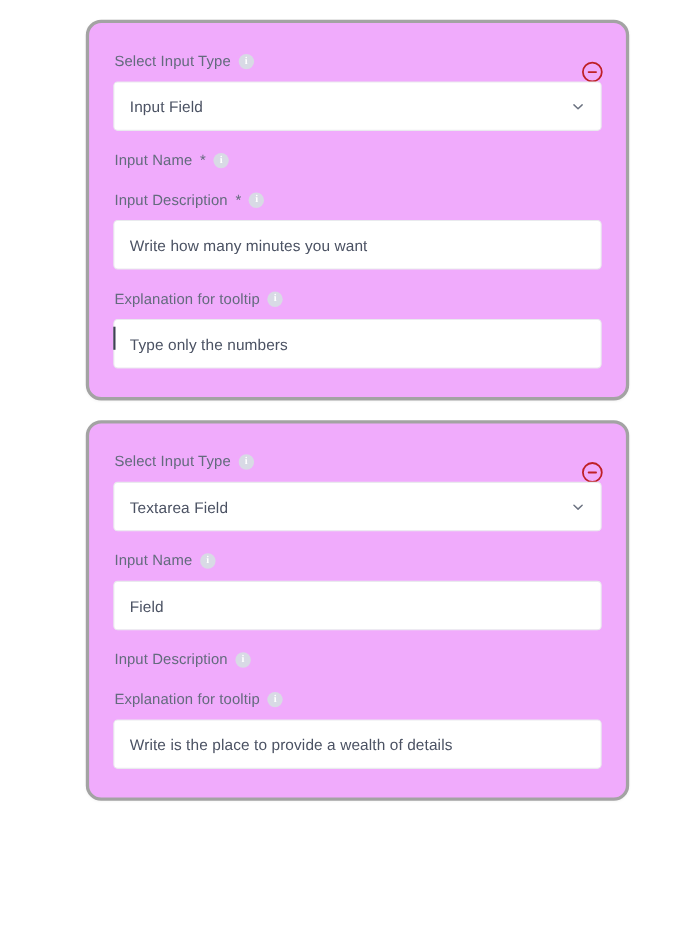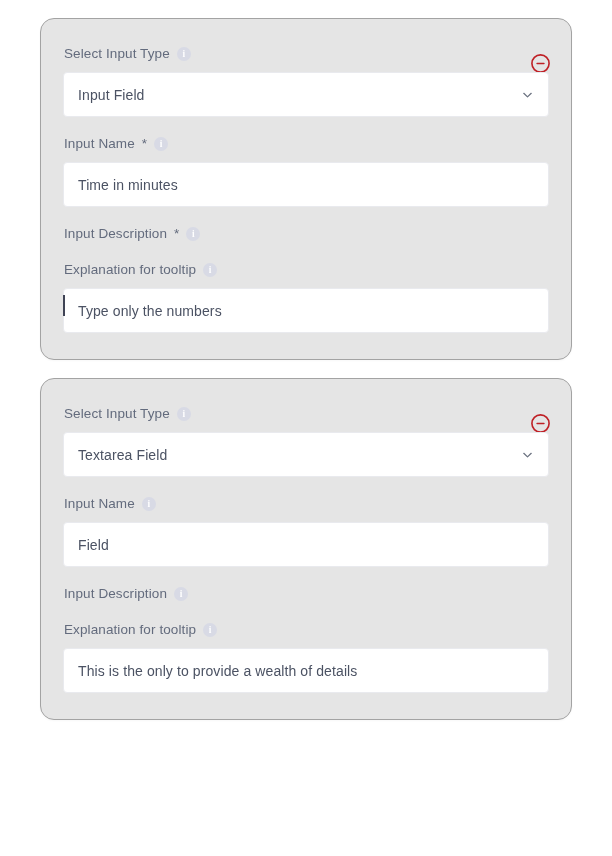--- a/index.html
+++ b/index.html
@@ -16,25 +16,26 @@
     position: relative;
     width: 612px;
     height: 856px;
     background: #ffffff;
     padding: 18px 40px 0 40px;
   }
 
   
   .card {
     position: relative;
-    background: #e5e5e5;
-    border: 1px solid #a3a3a3;
+    background: #f0abfc;
+    border: 3px solid #a3a3a3;
     border-radius: 14px;
     padding: 26px 22px 26px 22px;
     box-shadow: 0 1px 2px rgba(16,24,40,0.03);
+    margin-left: 38px;
   }
   .card + .card { margin-top: 18px; }
 
   
   .remove-btn {
     position: absolute;
     top: 34px;
     right: 20px;
     width: 21px;
     height: 21px;
@@ -156,29 +157,29 @@
               </svg>
             </span>
           </div>
         </div>
         <div class="field">
           <div class="field-label">
             <span class="label-text">Input Name</span>
             <span class="req">*</span>
             <span class="info-icon">i</span>
           </div>
-          <div class="control">
-            <span class="value">Time in minutes</span>
-          </div>
         </div>
         <div class="field">
           <div class="field-label">
             <span class="label-text">Input Description</span>
             <span class="req">*</span>
             <span class="info-icon">i</span>
+          </div>
+          <div class="control">
+            <span class="value">Write how many minutes you want</span>
           </div>
         </div>
         <div class="field">
           <div class="field-label">
             <span class="label-text">Explanation for tooltip</span>
             <span class="info-icon">i</span>
           </div>
           <div class="control focused">
             <span class="caret"></span>
             <span class="value">Type only the numbers</span>
@@ -220,18 +221,18 @@
             <span class="label-text">Input Description</span>
             <span class="info-icon">i</span>
           </div>
         </div>
         <div class="field">
           <div class="field-label">
             <span class="label-text">Explanation for tooltip</span>
             <span class="info-icon">i</span>
           </div>
           <div class="control">
-            <span class="value">This is the only to provide a wealth of details</span>
+            <span class="value">Write is the place to provide a wealth of details</span>
           </div>
         </div>
       </div>
     </div>
 </div>
 
 </body></html>

